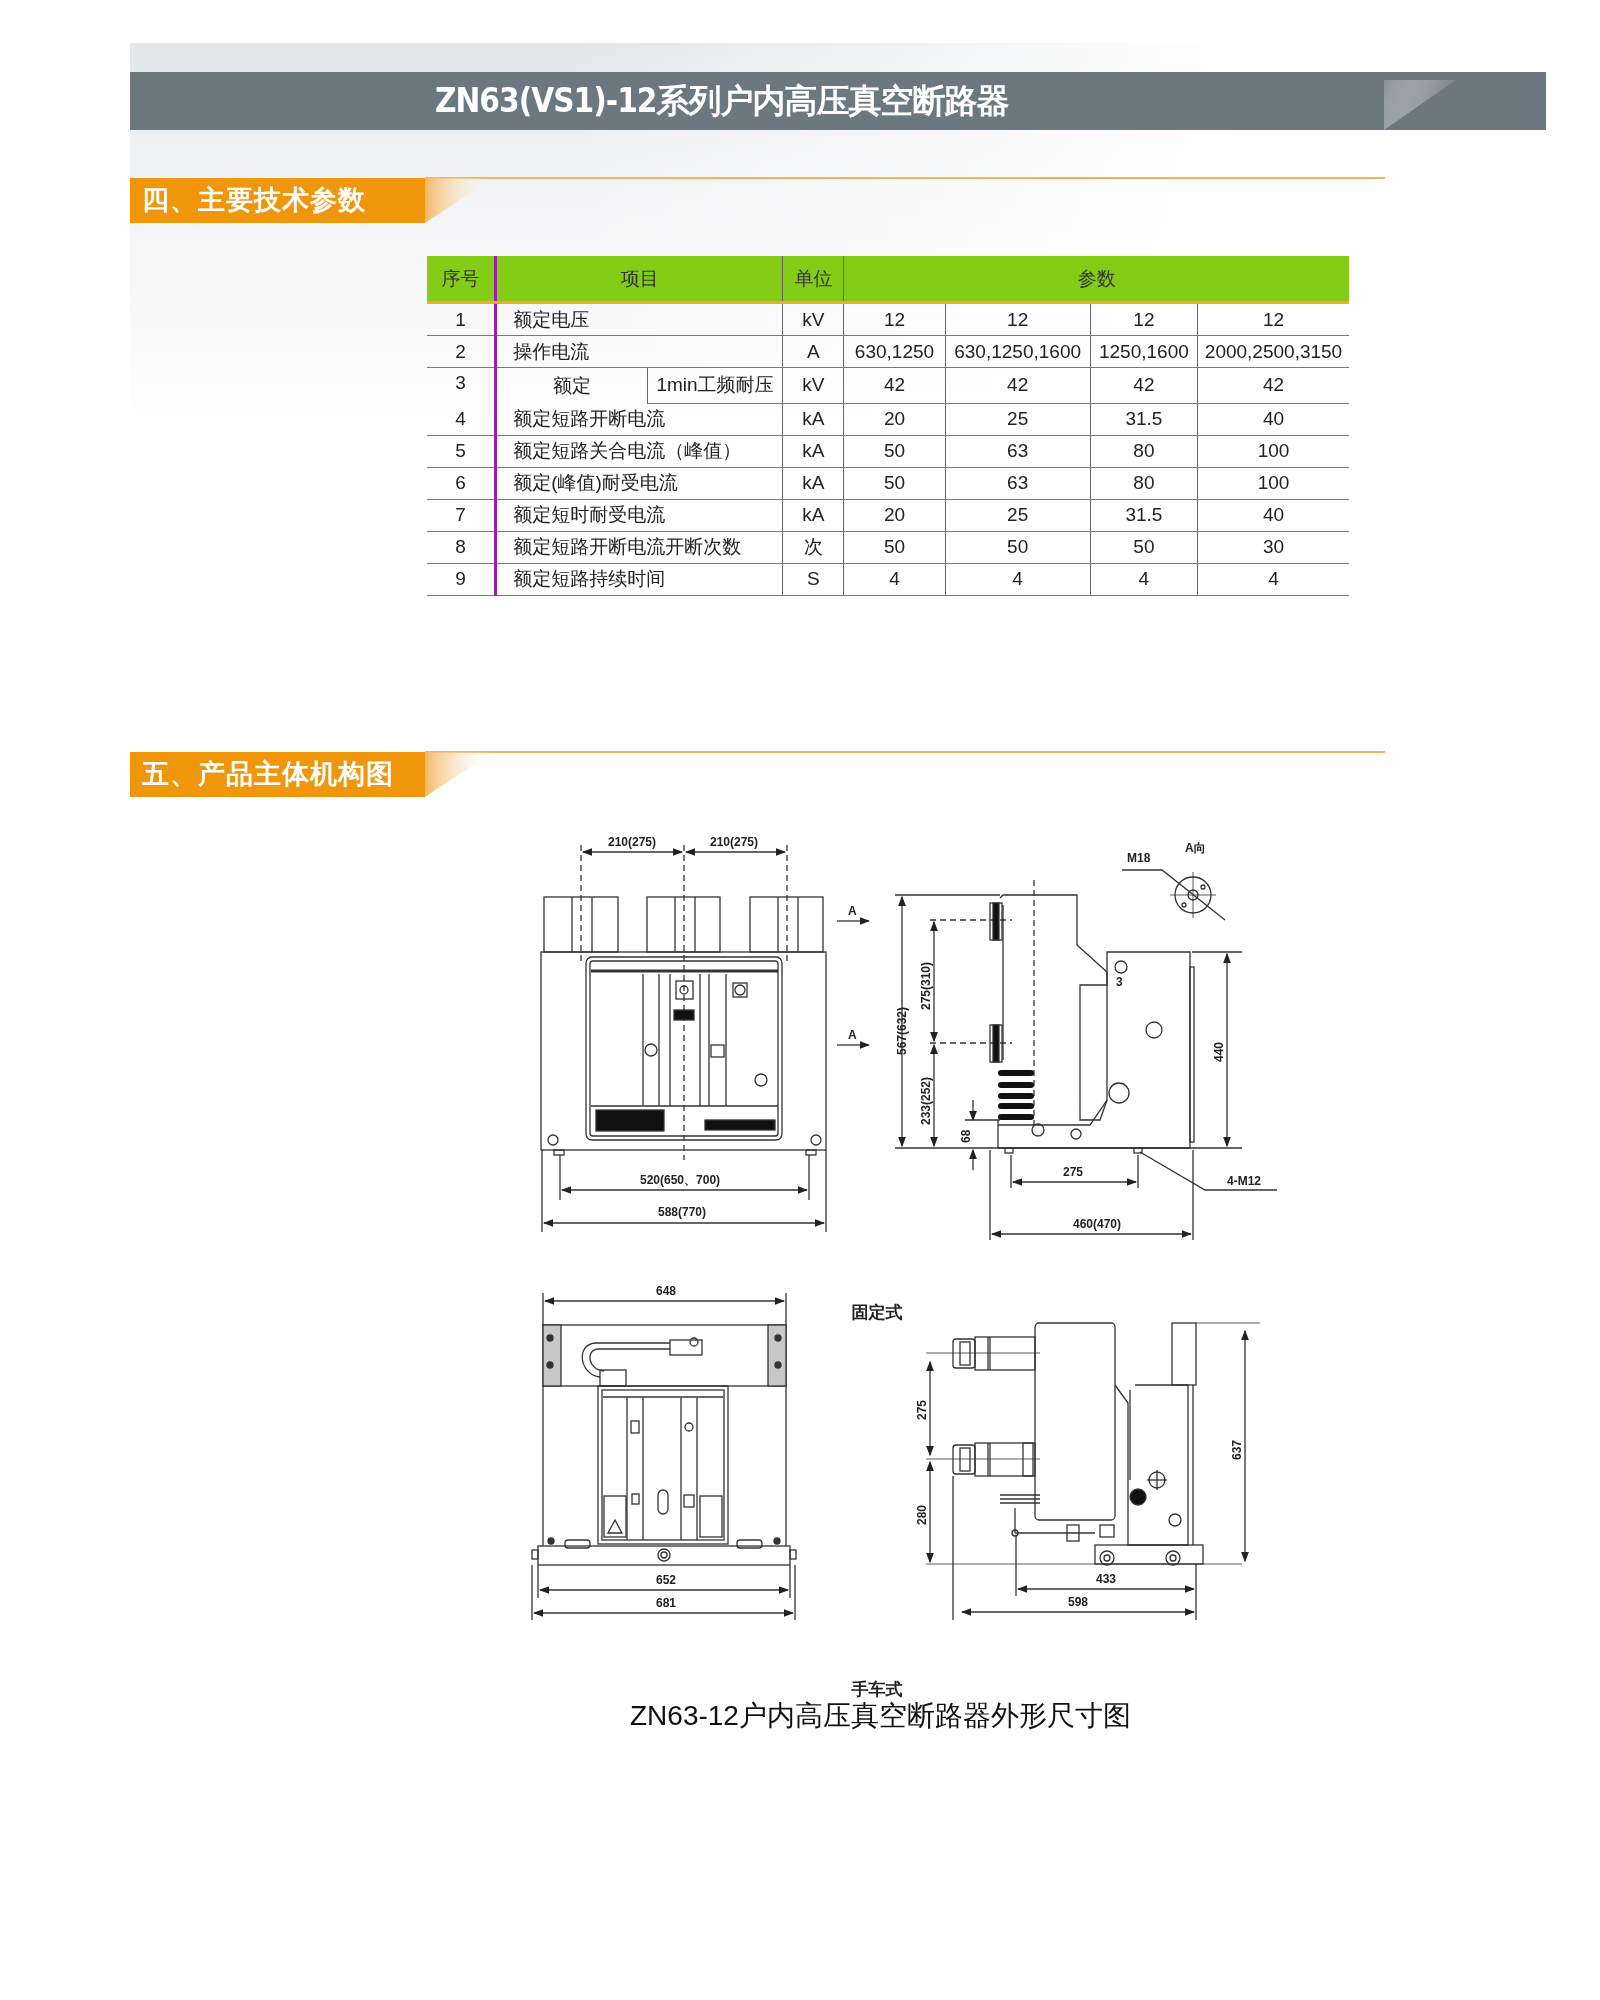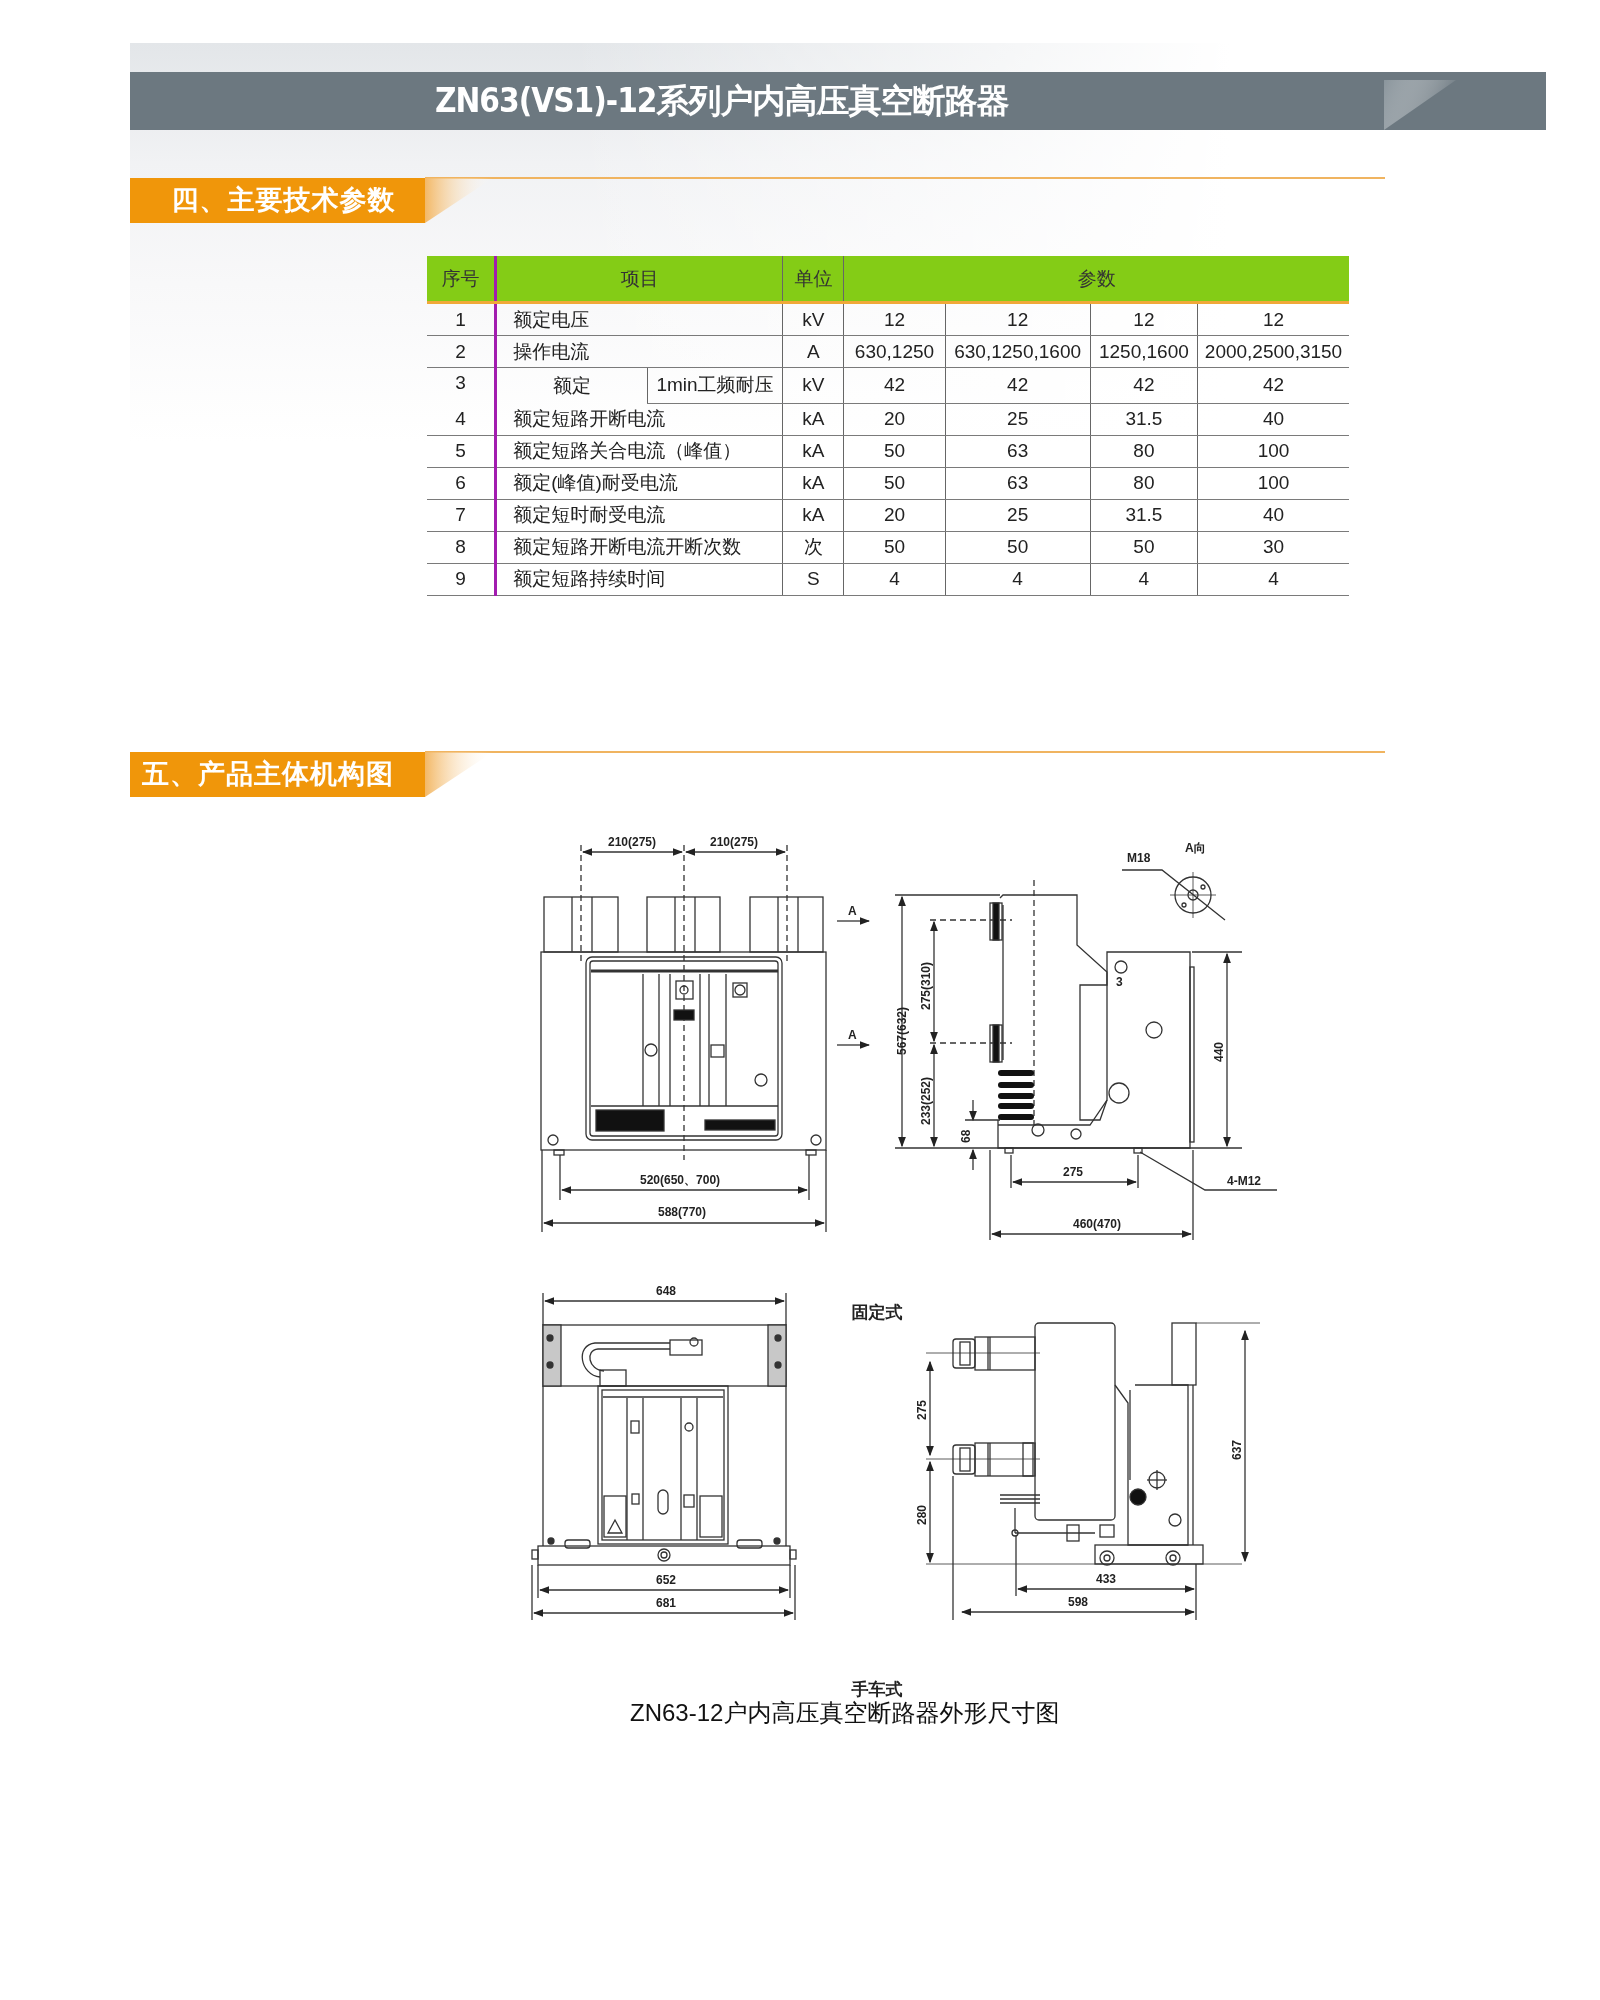--- a/index.html
+++ b/index.html
@@ -16,21 +16,21 @@
   .sec-wedge{position:absolute;width:70px;height:45px;}
   table.spec{position:absolute;left:427px;top:256px;width:922px;border-collapse:collapse;font-size:19px;color:#222;}
   table.spec td, table.spec th{padding:0;height:31px;border-bottom:1.5px solid #7a7a7a;text-align:center;font-weight:normal;white-space:nowrap;}
   table.spec th{background:#84cc16;height:45px;border-bottom:3px solid #f0a838;color:#333;}
   table.spec .cn{text-align:left;padding-left:16px;}
   table.spec .vsep{border-left:1.5px solid #666;}
   table.spec .osep{border-left:3px solid #a21caf;}
   table.spec tr.nobot td.idx{border-bottom:none;}
   .diagram{position:absolute;left:0;top:0;}
   .dlabel{position:absolute;font-size:17px;font-weight:bold;color:#222;transform:translateX(-50%);margin-top:46px;}
-  .caption{position:absolute;left:630px;top:1697px;font-size:24px;color:#111;}
+  .caption{position:absolute;left:630px;top:1697px;font-size:28px;color:#111;}
 </style>
 </head>
 <body>
 
 <div class="bg-grad"></div>
 <div class="bg-grad2"></div>
 
 <div class="banner">
   <div class="banner-title">ZN63(VS1)-12系列户内高压真空断路器</div>
 </div>
@@ -38,21 +38,21 @@
   <defs>
     <linearGradient id="wg" x1="0" y1="0" x2="1" y2="0.3">
       <stop offset="0" stop-color="#8a959c"></stop>
       <stop offset="1" stop-color="#ffffff" stop-opacity="0"></stop>
     </linearGradient>
   </defs>
   <polygon points="0,8 72,8 0,58" fill="url(#wg)"></polygon>
 </svg>
 
 <div class="orange-line" style="left:425px;top:177px;width:960px;"></div>
-<div class="sec-head" style="top:178px;text-align:center;">
+<div class="sec-head" style="top:178px;">
   <span>四、主要技术参数</span>
 </div>
 <svg class="sec-wedge" style="position:absolute;left:425px;top:178px;" width="75" height="45">
   <defs>
     <linearGradient id="ow" x1="0" y1="0" x2="1" y2="0">
       <stop offset="0" stop-color="#f3b866"></stop>
       <stop offset="1" stop-color="#ffffff" stop-opacity="0"></stop>
     </linearGradient>
   </defs>
   <polygon points="0,0 68,0 0,45" fill="url(#ow)"></polygon>

